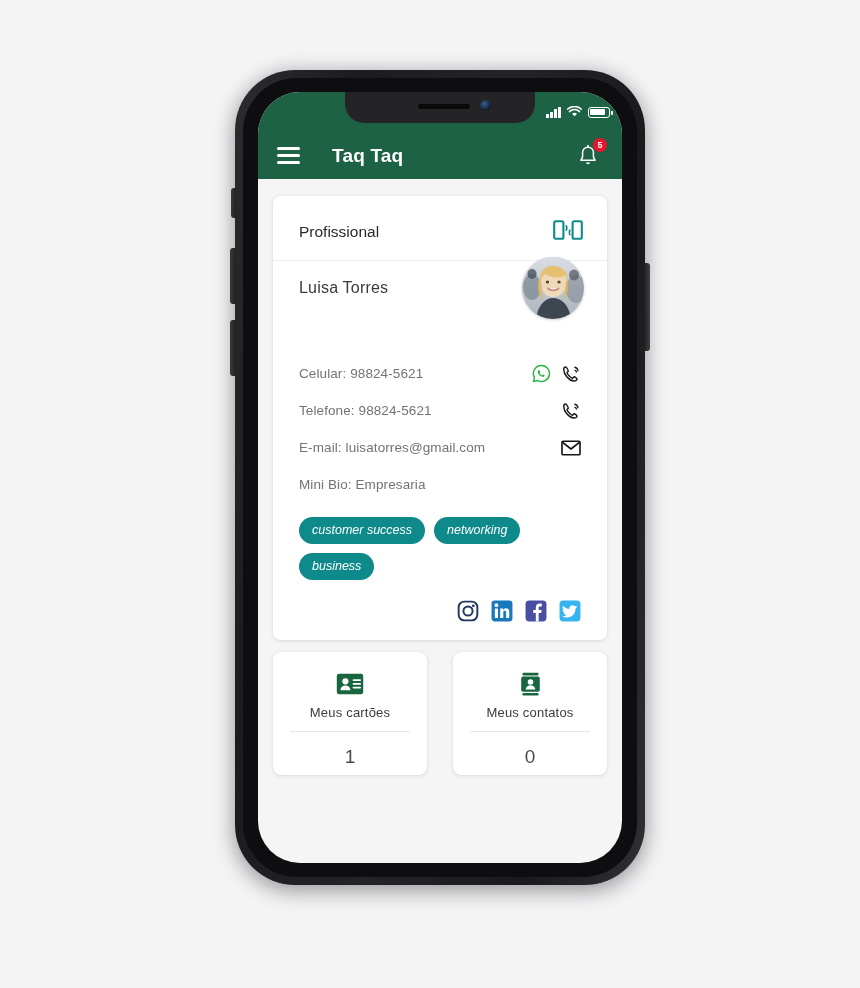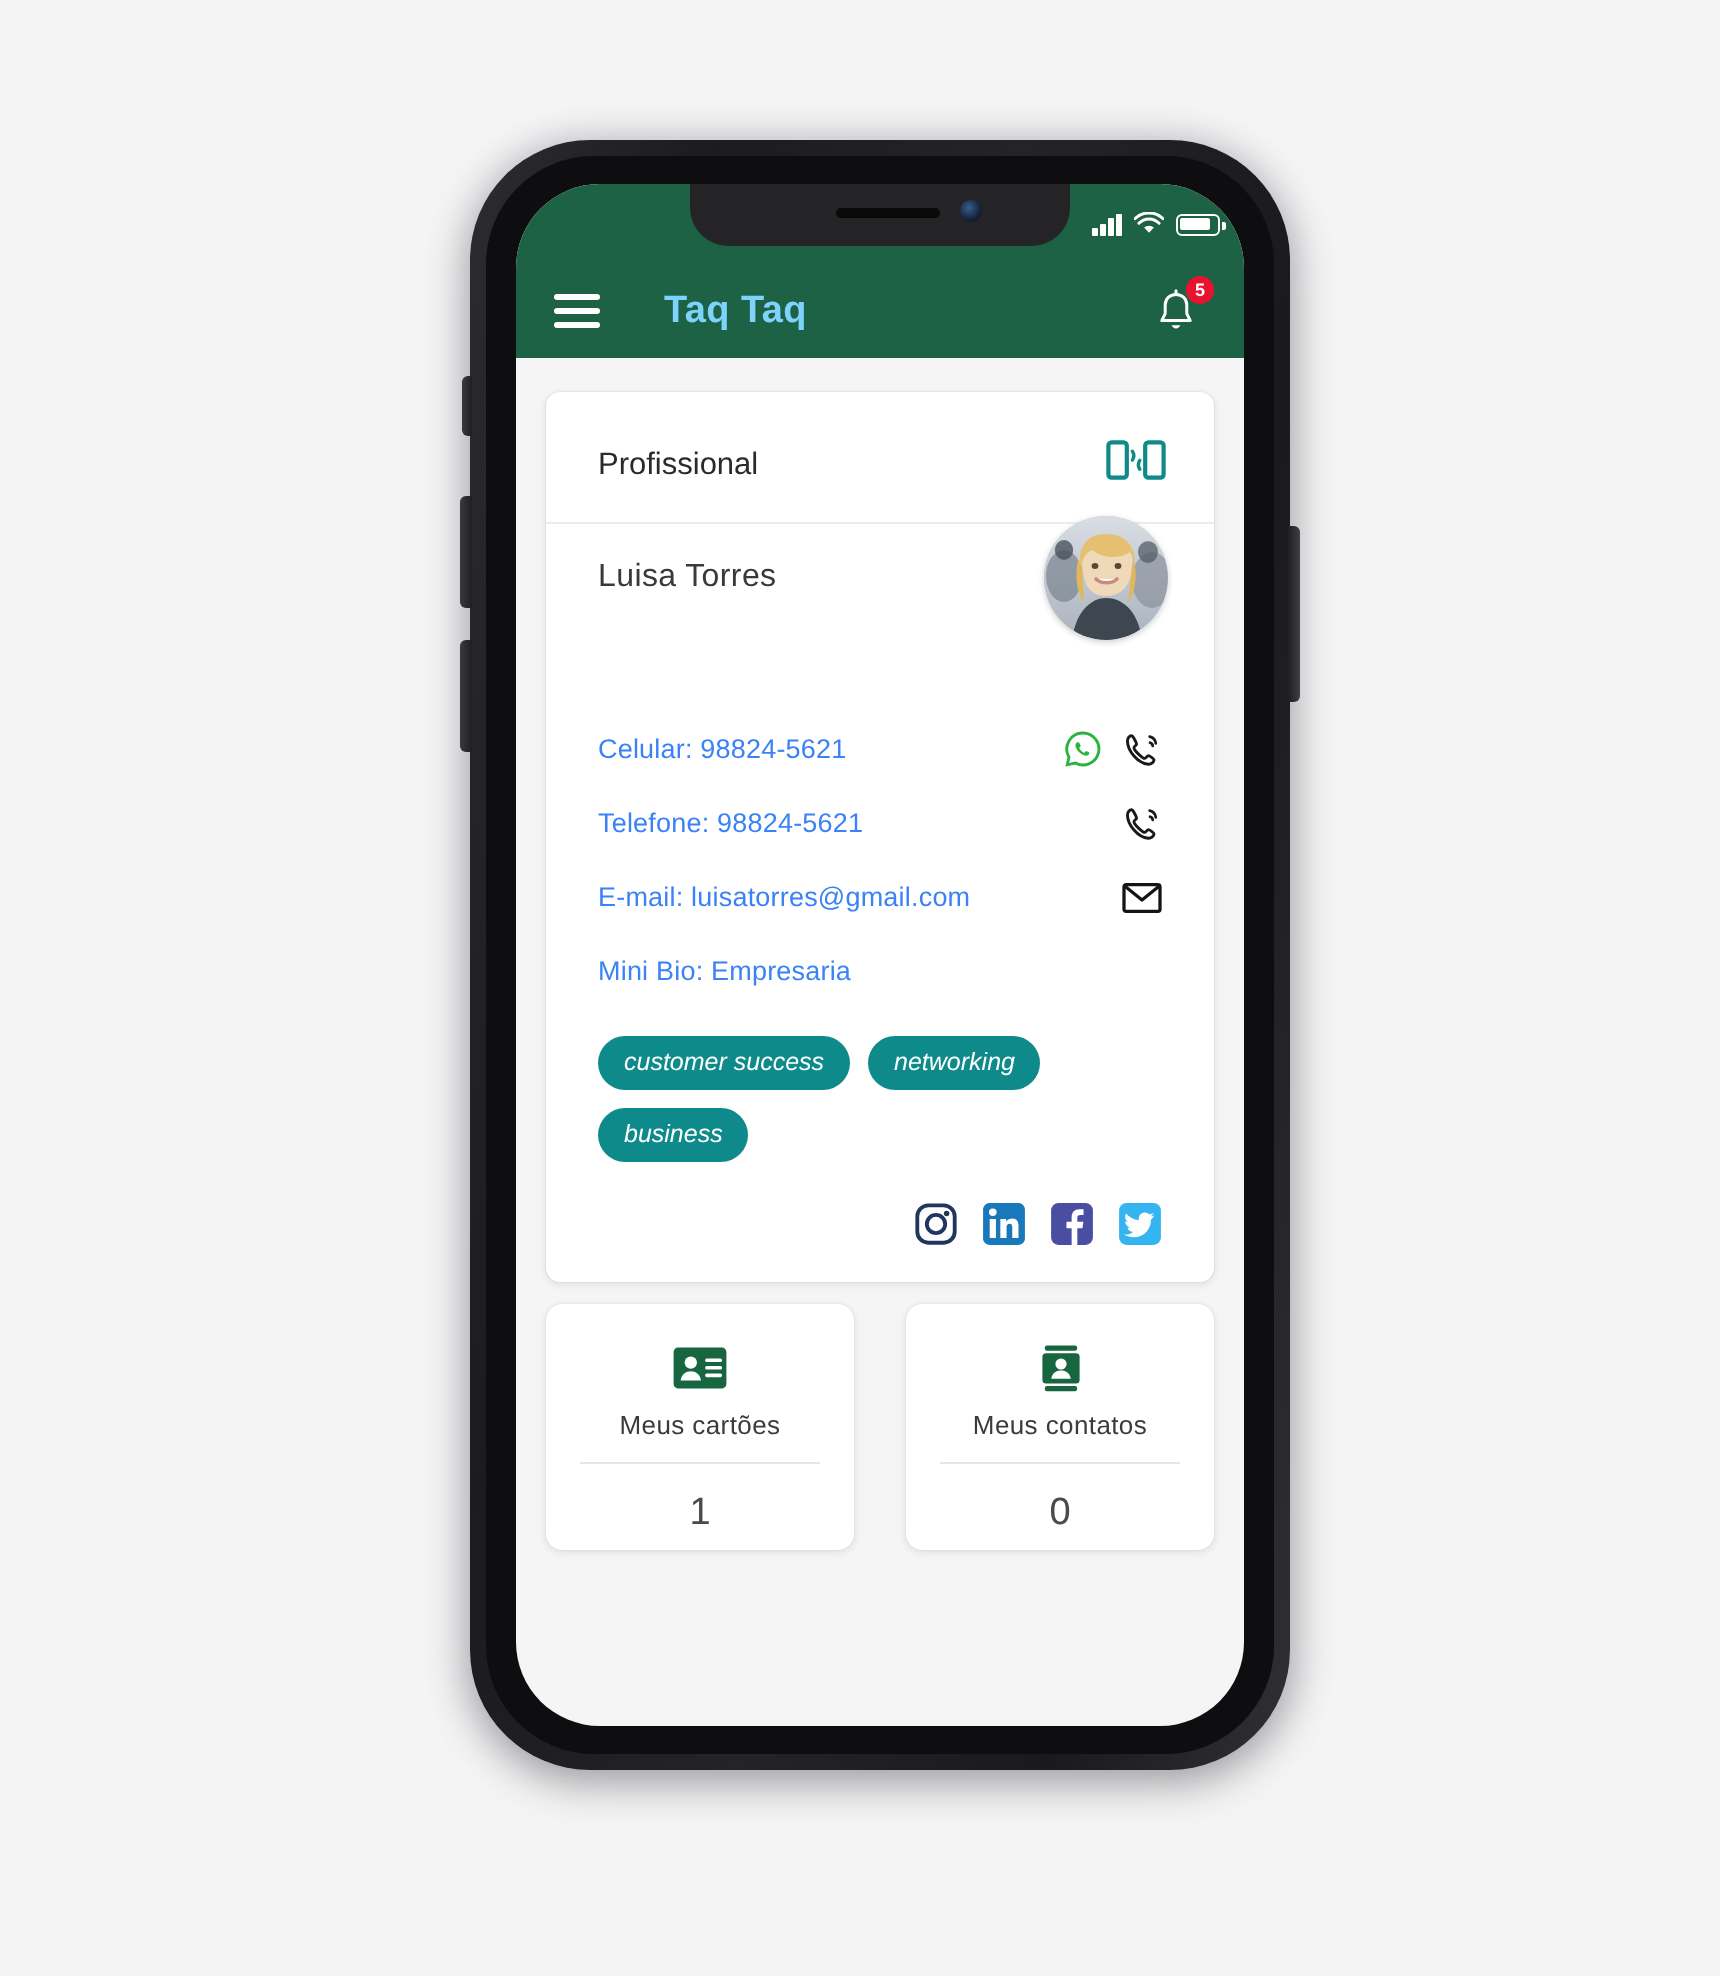--- a/index.html
+++ b/index.html
@@ -162,21 +162,21 @@
     height: 17px;
     display: flex;
     flex-direction: column;
     justify-content: space-between;
     cursor: pointer;
   }
   .hamburger span { display:block; height: 2.6px; background:#fff; border-radius: 2px; }
 
   .app-title {
     margin-left: 32px;
-    color: #7dd3fc;
+    color: #ffffff;
     font-size: 19px;
     font-weight: bold;
     letter-spacing: .2px;
   }
   .bell-wrap {
     margin-left: auto;
     margin-right: 20px;
     position: relative;
     width: 26px; height: 26px;
     cursor: pointer;
@@ -244,21 +244,21 @@
   }
 
   .contact-list { padding: 12px 26px 0 26px; }
   .contact-row {
     display: flex;
     align-items: center;
     min-height: 37px;
   }
   .contact-label {
     font-size: 13.5px;
-    color: #3b82f6;
+    color: #737373;
     letter-spacing: .1px;
   }
   .contact-icons {
     margin-left: auto;
     display: flex;
     align-items: center;
     gap: 10px;
   }
   .ic-btn { cursor: pointer; display: flex; }
 

